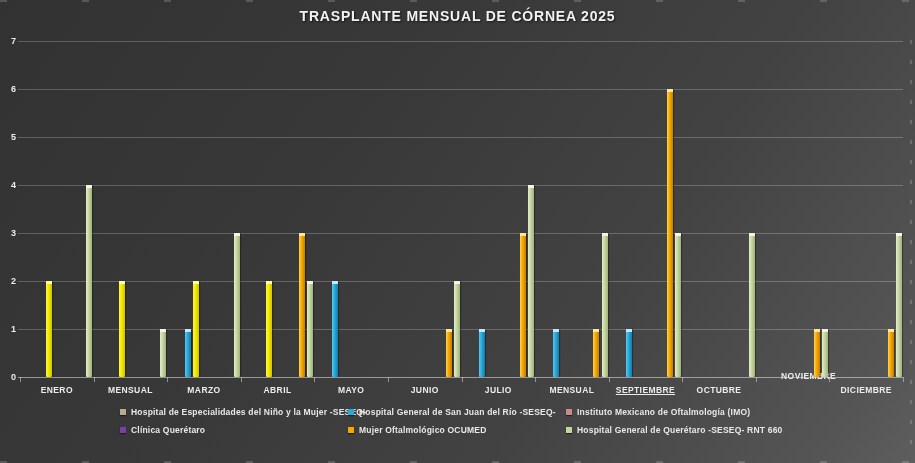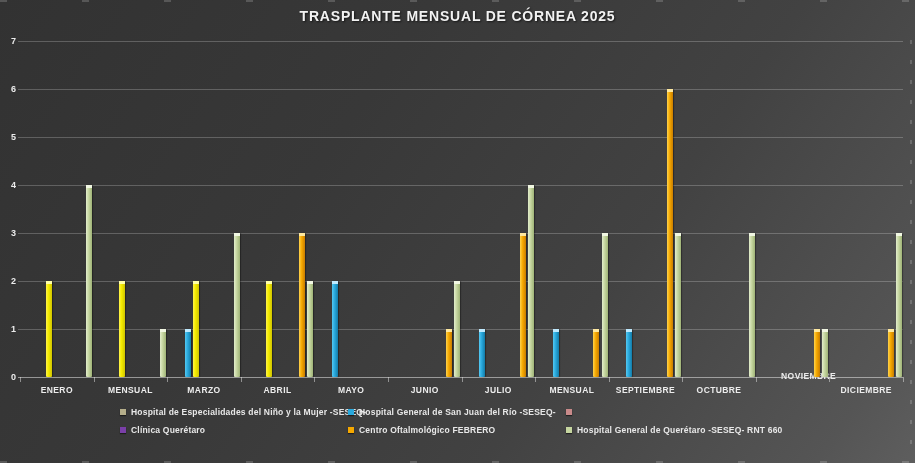--- a/index.html
+++ b/index.html
@@ -74,21 +74,21 @@
       <div class="gridline" style="left: 18px; top: 41px; width: 885px;"></div>
       <div class="ytick" style="left: 0px; top: 41px;">7</div>
       <div class="xlabel" style="left: 56.7917px; top: 385px;">ENERO</div>
       <div class="xlabel" style="left: 130.375px; top: 385px;">MENSUAL</div>
       <div class="xlabel" style="left: 203.958px; top: 385px;">MARZO</div>
       <div class="xlabel" style="left: 277.542px; top: 385px;">ABRIL</div>
       <div class="xlabel" style="left: 351.125px; top: 385px;">MAYO</div>
       <div class="xlabel" style="left: 424.708px; top: 385px;">JUNIO</div>
       <div class="xlabel" style="left: 498.292px; top: 385px;">JULIO</div>
       <div class="xlabel" style="left: 571.875px; top: 385px;">MENSUAL</div>
-      <div class="xlabel" style="left: 645.458px; top: 385px;">SEPTIEMBRE</div>
+      <div class="xlabel" style="left: 645.458px; top: 385px; text-decoration: underline;">SEPTIEMBRE</div>
       <div class="xlabel" style="left: 719.042px; top: 385px;">OCTUBRE</div>
       <div class="xlabel" style="left: 792.625px; top: 371px; margin-left: 16px;">NOVIEMBRE</div>
       <div class="xlabel" style="left: 866.208px; top: 385px;">DICIEMBRE</div>
       <div class="cat-tick" style="left: 20px; top: 377px;"></div>
       <div class="cat-tick" style="left: 93.5833px; top: 377px;"></div>
       <div class="cat-tick" style="left: 167.167px; top: 377px;"></div>
       <div class="cat-tick" style="left: 240.75px; top: 377px;"></div>
       <div class="cat-tick" style="left: 314.333px; top: 377px;"></div>
       <div class="cat-tick" style="left: 387.917px; top: 377px;"></div>
       <div class="cat-tick" style="left: 461.5px; top: 377px;"></div>
@@ -184,27 +184,28 @@
       <div class="legend-item">
         <span class="legend-marker" style="background: rgb(181, 174, 138);"></span>
         <span class="legend-label">Hospital de Especialidades del Niño y la Mujer -SESEQ-</span>
       </div>
       <div class="legend-item">
         <span class="legend-marker" style="background: rgb(41, 168, 220);"></span>
         <span class="legend-label">Hospital General de San Juan del Río -SESEQ-</span>
       </div>
       <div class="legend-item">
         <span class="legend-marker" style="background: rgb(201, 138, 138);"></span>
+        <span class="legend-label">Instituto Mexicano de Oftalmología (IMO)</span>
       </div>
       <div class="legend-item">
         <span class="legend-marker" style="background: rgb(122, 63, 168);"></span>
         <span class="legend-label">Clínica Querétaro</span>
       </div>
       <div class="legend-item">
         <span class="legend-marker" style="background: rgb(245, 168, 0);"></span>
-        <span class="legend-label">Centro Oftalmológico FEBRERO</span>
+        <span class="legend-label">Mujer Oftalmológico OCUMED</span>
       </div>
       <div class="legend-item">
         <span class="legend-marker" style="background: rgb(198, 214, 160);"></span>
         <span class="legend-label">Hospital General de Querétaro -SESEQ- RNT 660</span>
       </div>
     </div>
 </div>
 
 </body></html>

